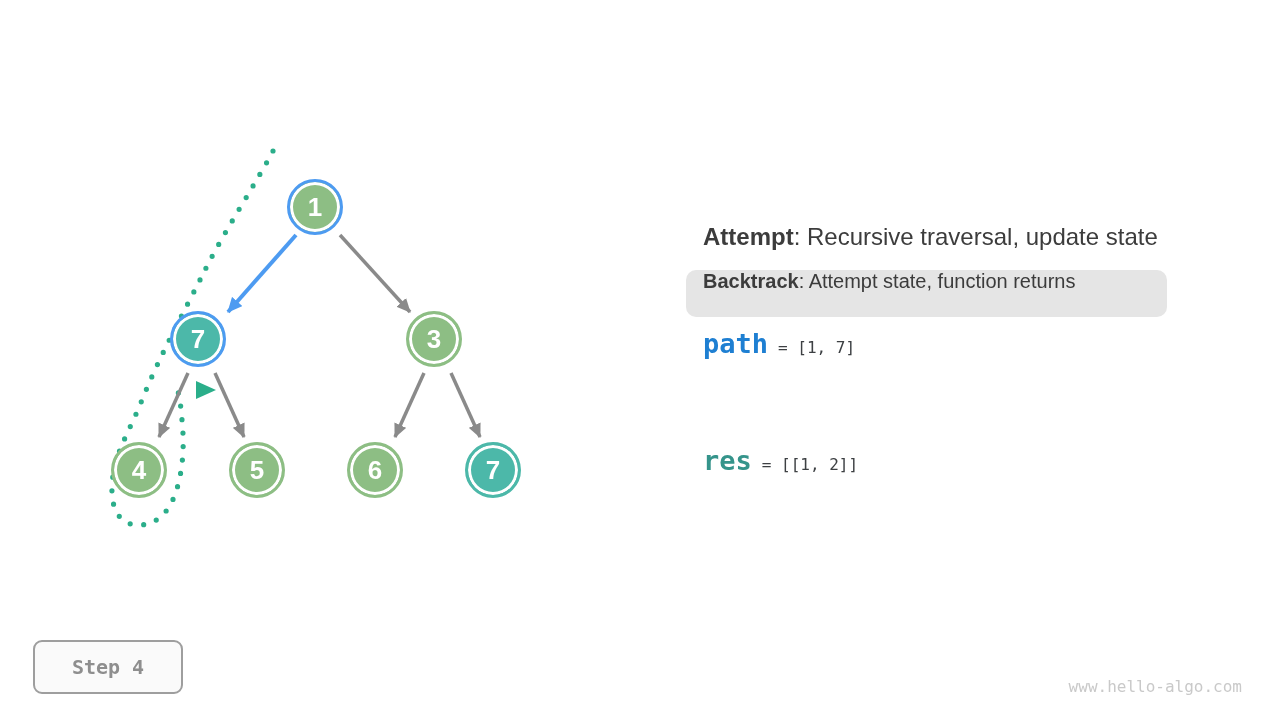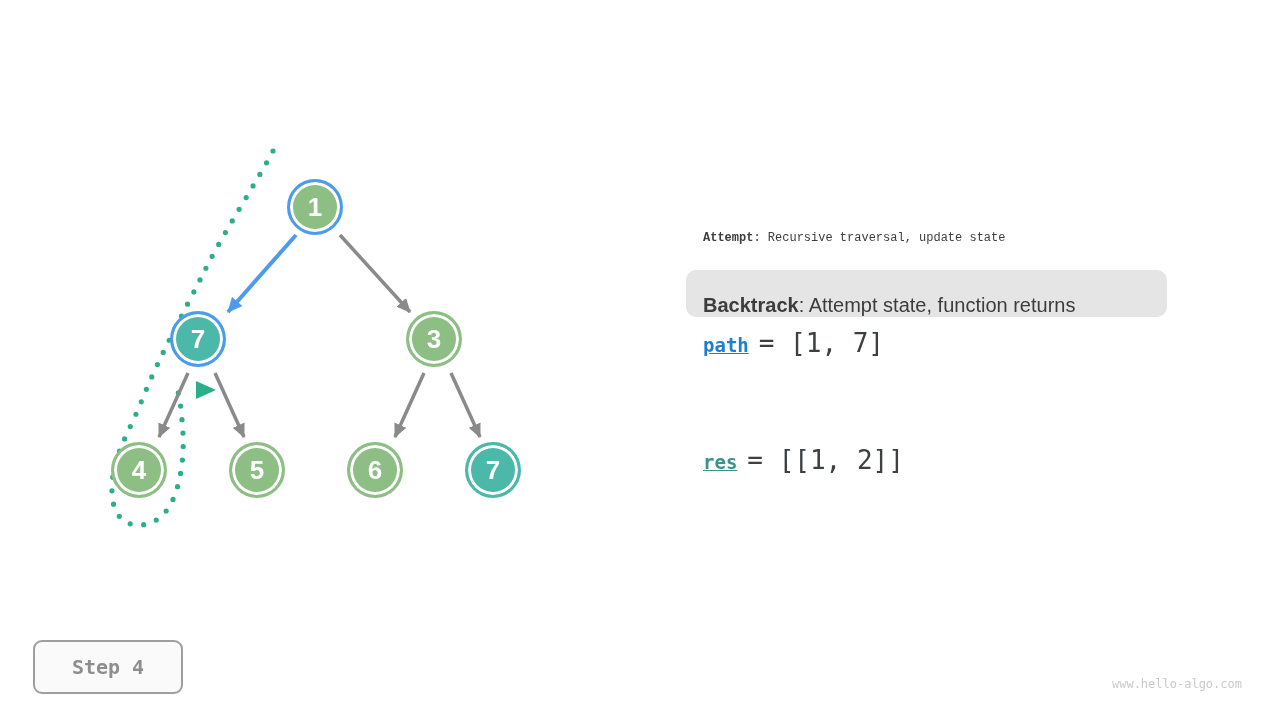--- a/index.html
+++ b/index.html
@@ -43,45 +43,45 @@
   .node.ring-teal  { border-color: var(--teal); }
   .node.ring-blue  { border-color: var(--blue); }
   .node-1  { left:287px; top:179px; }
   .node-7l { left:170px; top:311px; }
   .node-3  { left:406px; top:311px; }
   .node-4  { left:111px; top:442px; }
   .node-5  { left:229px; top:442px; }
   .node-6  { left:347px; top:442px; }
   .node-7r { left:465px; top:442px; }
 
-  .attempt-line { position:absolute; left:703px; top:231px; font-size:12px;
-                  color:var(--text-dark); white-space:nowrap;font-family:Liberation Mono, monospace; }
+  .attempt-line { position:absolute; left:703px; top:223px; font-size:24px;
+                  color:var(--text-dark); white-space:nowrap; }
   .attempt-line b, .backtrack-box b { font-weight:bold; }
   .backtrack-box { position:absolute; left:686px; top:270px; width:481px; height:47px;
                    background:var(--panel-bg); border-radius:10px;
-                   display:flex; align-items:flex-end; padding-left:17px;
+                   display:flex; align-items:flex-start; padding-left:17px;
                    font-size:20px; color:var(--text-dark); white-space:nowrap; }
 
   .code-line { position:absolute; left:703px; white-space:nowrap;
                font-family:"DejaVu Sans Mono", monospace; }
-  .code-line .var { font-size:19px; font-weight:bold;text-decoration:underline; }
-  .code-line .val { font-size:26px; color:var(--code-gray); margin-left:10px; }
+  .code-line .var { font-size:27px; font-weight:bold; }
+  .code-line .val { font-size:16px; color:var(--code-gray); margin-left:10px; }
   .path-line { top:328px; }
   .path-line .var { color:var(--code-blue); }
   .res-line { top:445px; }
   .res-line .var { color:var(--code-teal); }
 
   .step-badge { position:absolute; left:33px; top:640px; width:150px; height:54px;
                 border:2px solid var(--step-border); border-radius:9px;
                 background:var(--step-bg); display:flex; align-items:center; justify-content:center;
                 font-family:"DejaVu Sans Mono", monospace; font-weight:bold;
                 font-size:20px; color:var(--step-text); }
 
   .watermark { position:absolute; right:38px; top:677px;
-               font-family:"DejaVu Sans Mono", monospace; font-size:12px;
+               font-family:"DejaVu Sans Mono", monospace; font-size:16px;
                color:var(--watermark-gray); }
 </style>
 </head>
 <body>
 
 <div class="stage">
 
   <svg class="tree-lines" viewBox="0 0 1280 720" xmlns="http://www.w3.org/2000/svg">
     <defs>
       <marker id="mk-gray" markerUnits="userSpaceOnUse" markerWidth="15" markerHeight="13" refX="13" refY="6.5" orient="auto">

